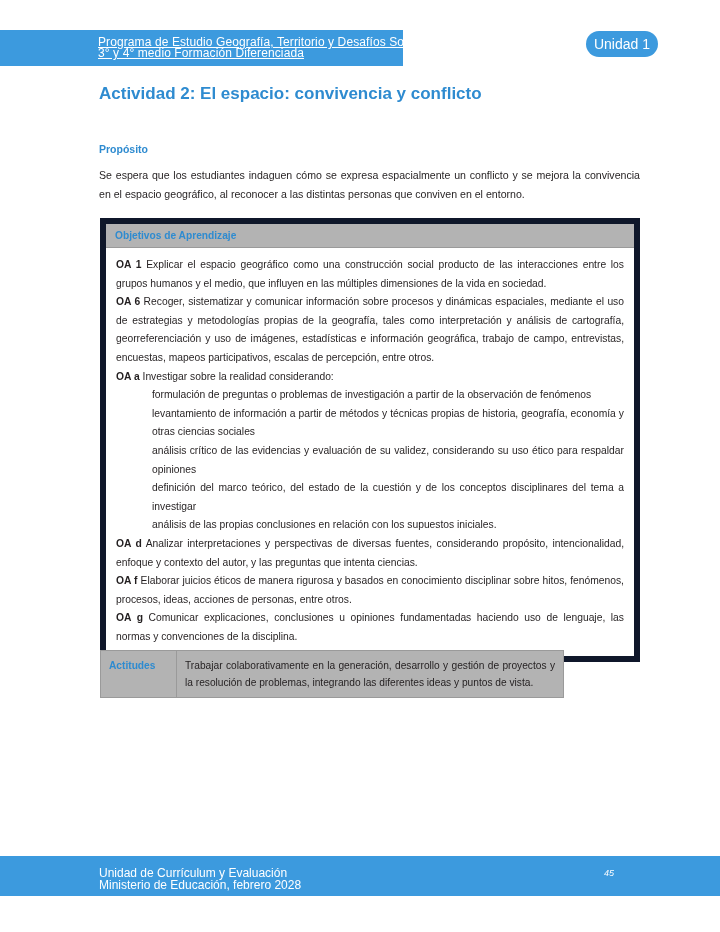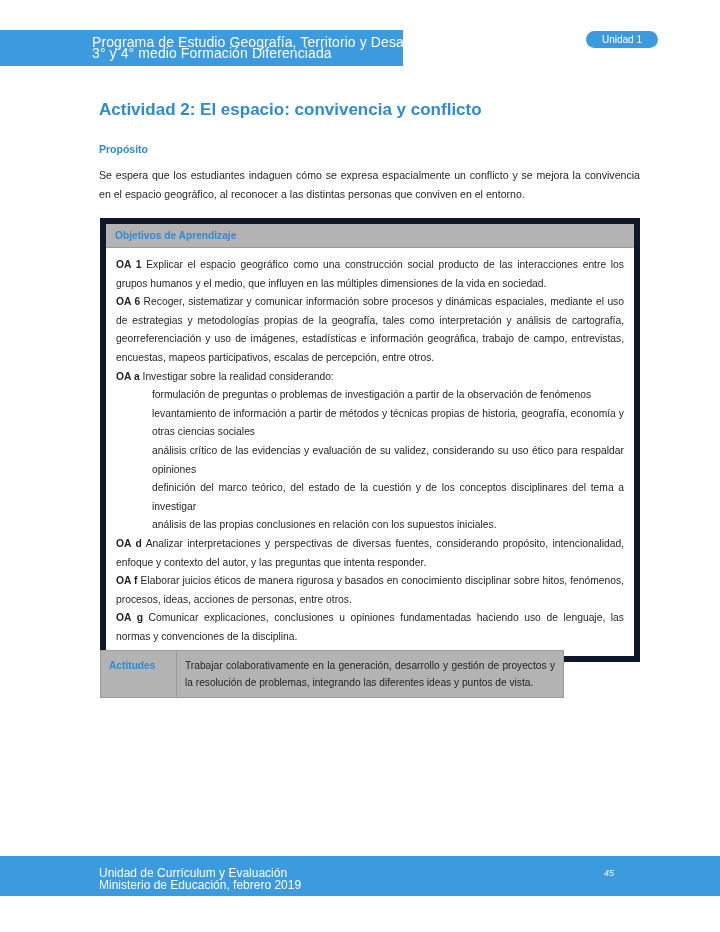--- a/index.html
+++ b/index.html
@@ -22,46 +22,47 @@
     position: absolute;
     top: 30px;
     left: 0;
     width: 403px;
     height: 36px;
     background: #3c9ade;
   }
   .header-text {
     position: absolute;
     top: 37px;
-    left: 92px;
-    color: #ffffff;
-    font-size: 14px;
+    left: 98px;
+    color: #ffffff;
+    font-size: 12px;
     line-height: 11px;
     letter-spacing: 0.1px;
+    text-decoration: underline;
   }
   .unit-badge {
     position: absolute;
     top: 31px;
     left: 586px;
     width: 72px;
-    height: 17px;
+    height: 26px;
     border-radius: 13px;
     background: #3c9ade;
     color: #ffffff;
-    font-size: 10px;
+    font-size: 14px;
     display: flex;
     align-items: center;
     justify-content: center;
     text-align: center;
   }
 
   
   .activity-title {
     position: absolute;
-    top: 100px;
+    top: 84px;
     left: 99px;
     font-size: 17px;
     font-weight: bold;
     color: #2e8bd0;
   }
 
   
   .purpose-label {
     position: absolute;
     top: 143px;
@@ -205,21 +206,21 @@
     <div class="oa-sub">
       <p class="oa-sub-item">formulación de preguntas o problemas de investigación a partir de la observación de fenómenos</p>
       <p class="oa-sub-item">levantamiento de información a partir de métodos y técnicas propias de historia, geografía, economía y otras ciencias sociales</p>
       <p class="oa-sub-item">análisis crítico de las evidencias y evaluación de su validez, considerando su uso ético para respaldar opiniones</p>
       <p class="oa-sub-item">definición del marco teórico, del estado de la cuestión y de los conceptos disciplinares del tema a investigar</p>
       <p class="oa-sub-item">análisis de las propias conclusiones en relación con los supuestos iniciales.</p>
     </div>
 
     <p>
       <span class="oa-code">OA  d</span>
-      <span>Analizar interpretaciones y perspectivas de diversas fuentes, considerando propósito, intencionalidad, enfoque y contexto del autor, y las preguntas que intenta responder.</span>
+      <span>Analizar interpretaciones y perspectivas de diversas fuentes, considerando propósito, intencionalidad, enfoque y contexto del autor, y las preguntas que intenta ciencias.</span>
     </p>
 
     <p>
       <span class="oa-code">OA f</span>
       <span>Elaborar juicios éticos de manera rigurosa y basados en conocimiento disciplinar sobre hitos, fenómenos, procesos, ideas, acciones de personas, entre otros.</span>
     </p>
 
     <p>
       <span class="oa-code">OA g</span>
       <span>Comunicar explicaciones, conclusiones u opiniones fundamentadas haciendo uso de lenguaje, las normas y convenciones de la disciplina.</span>
@@ -233,15 +234,15 @@
       <tr>
     <td class="label">Actitudes</td>
     <td class="value">Trabajar colaborativamente en la generación, desarrollo y gestión de proyectos y la resolución de problemas, integrando las diferentes ideas y puntos de vista.</td>
   </tr>
 </tbody>
   </table>
 
 <div class="footer-band"></div>
 <div class="footer-text">
   <div>Unidad de Currículum y Evaluación</div>
-  <div>Ministerio de Educación, febrero 2019</div>
+  <div>Ministerio de Educación, febrero 2028</div>
 </div>
 <div class="footer-page">45</div>
 
 </body></html>

